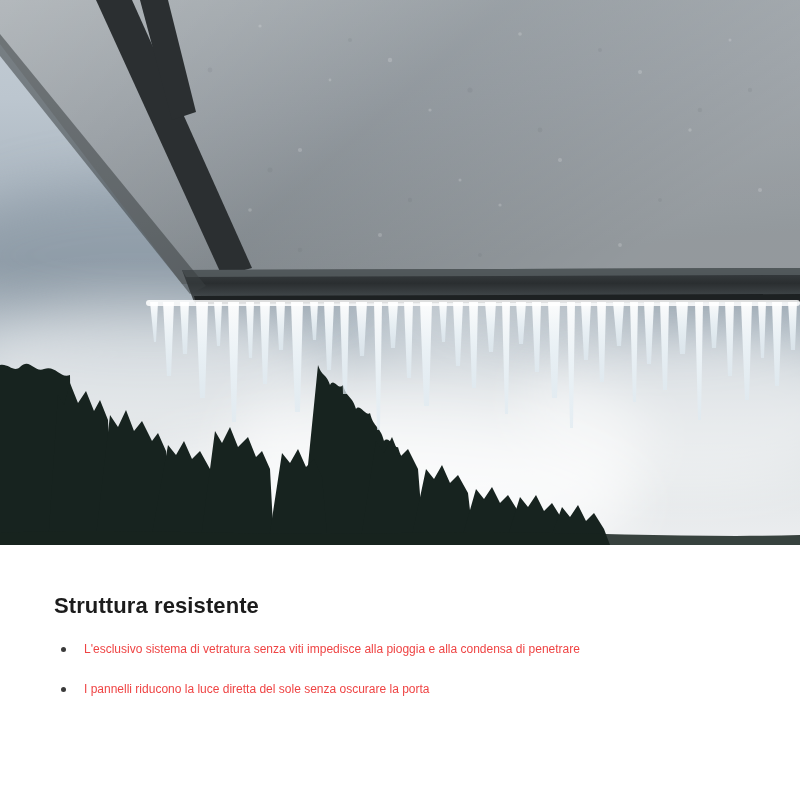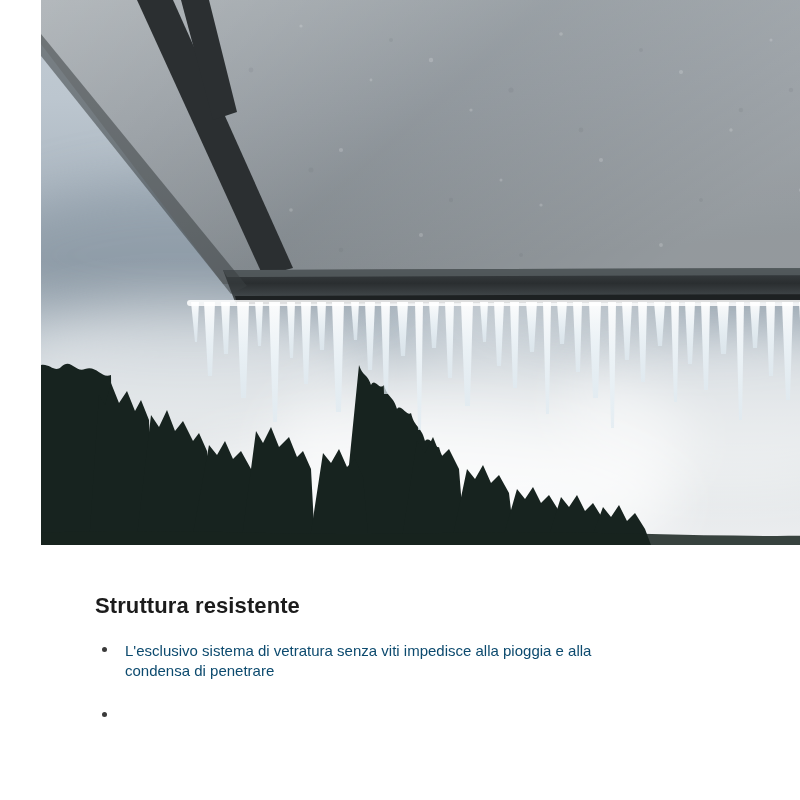--- a/index.html
+++ b/index.html
@@ -14,21 +14,20 @@
     overflow: hidden;
   }
 
   .card {
     width: 640px;
     height: 800px;
     position: relative;
     background: #ffffff;
     display: flex;
     flex-direction: column;
-    padding-left: 41px;
   }
 
   
   .photo {
     position: relative;
     width: 800px;
     height: 545px;
     overflow: hidden;
     background: #a7b3bf;
   }
@@ -111,23 +110,23 @@
   }
   .bullets {
     list-style: none;
     margin: 0;
     padding: 0;
   }
   .bullet {
     position: relative;
     padding-left: 30px;
     margin-bottom: 24px;
-    font-size: 15px;
+    font-size: 12px;
     line-height: 1.35;
-    color: #0c4a6e;
+    color: #ef4444;
   }
   .bullet:last-child { margin-bottom: 0; }
   .bullet .dot {
     position: absolute;
     left: 7px;
     top: 6px;
     width: 5px;
     height: 5px;
     border-radius: 50%;
     background: #3a3a3a;
@@ -303,17 +302,18 @@
 
   <div class="content">
     <h2 class="heading">Struttura resistente</h2>
     <ul class="bullets">
       <li class="bullet">
         <span class="dot"></span>
         <span>L'esclusivo sistema di vetratura senza viti impedisce alla pioggia e alla condensa di penetrare</span>
       </li>
       <li class="bullet">
         <span class="dot"></span>
+        <span>I pannelli riducono la luce diretta del sole senza oscurare la porta</span>
       </li>
     </ul>
   </div>
 
 </div>
 
 </body></html>

